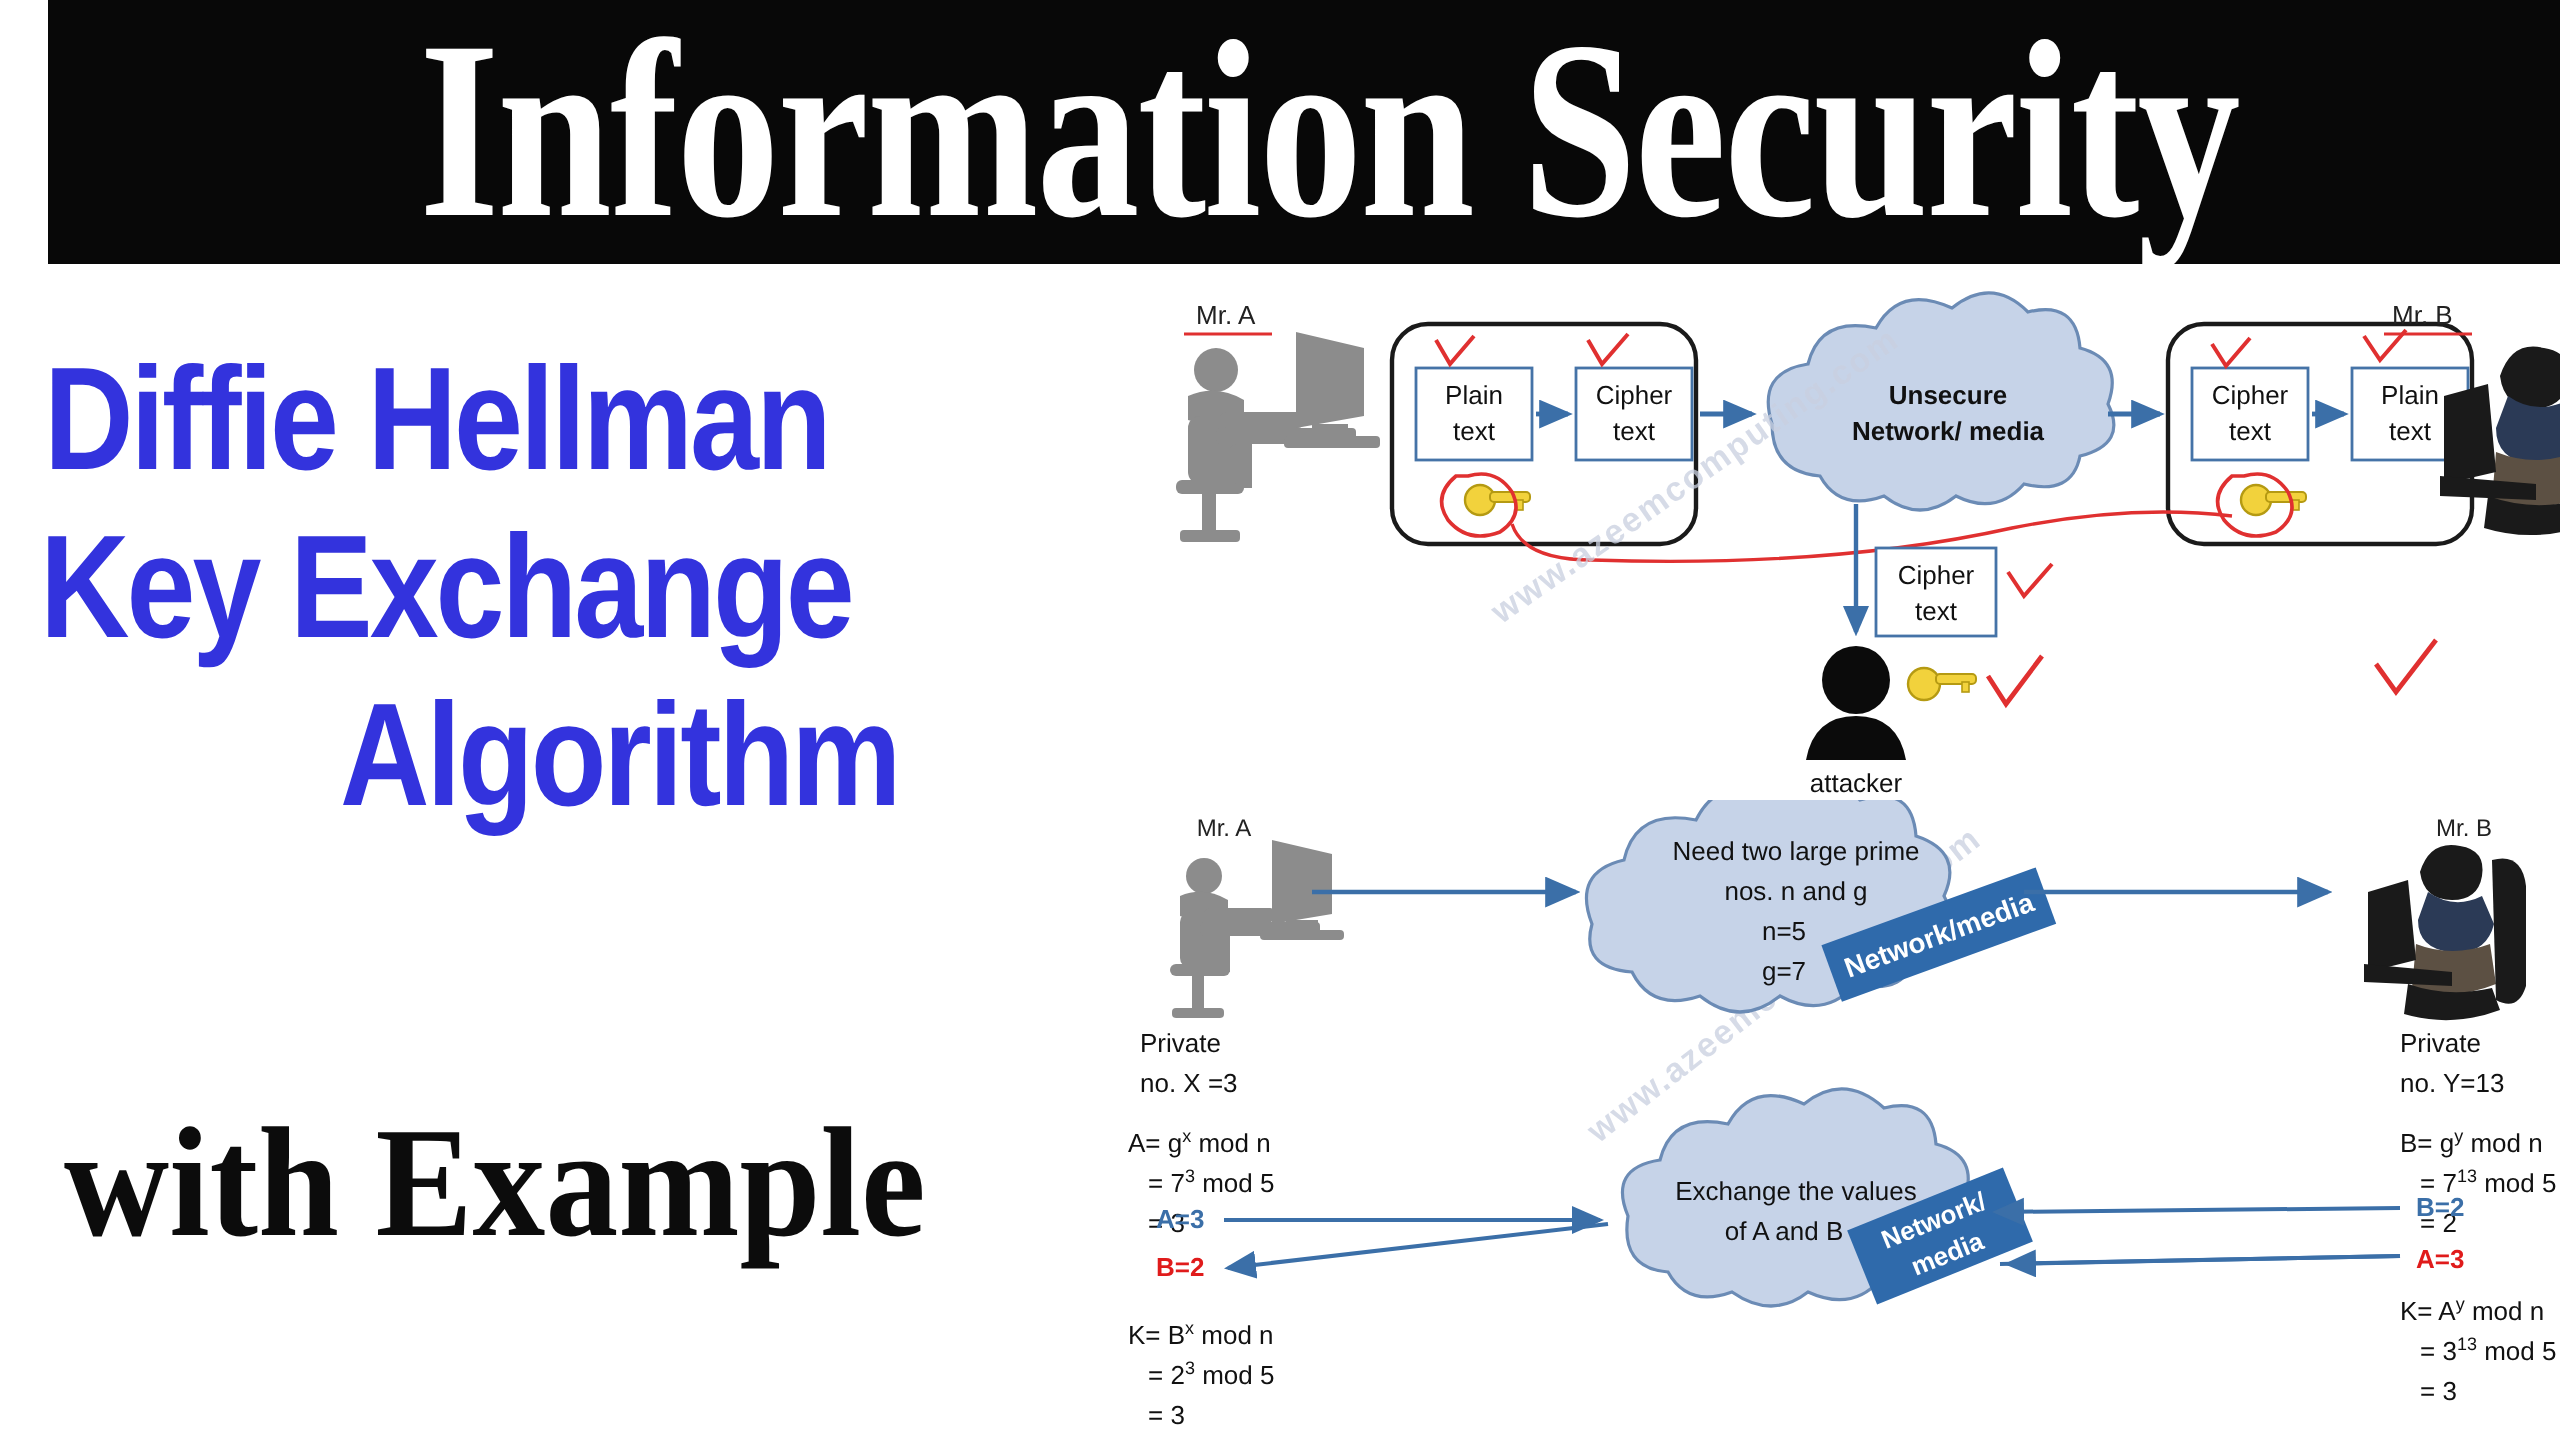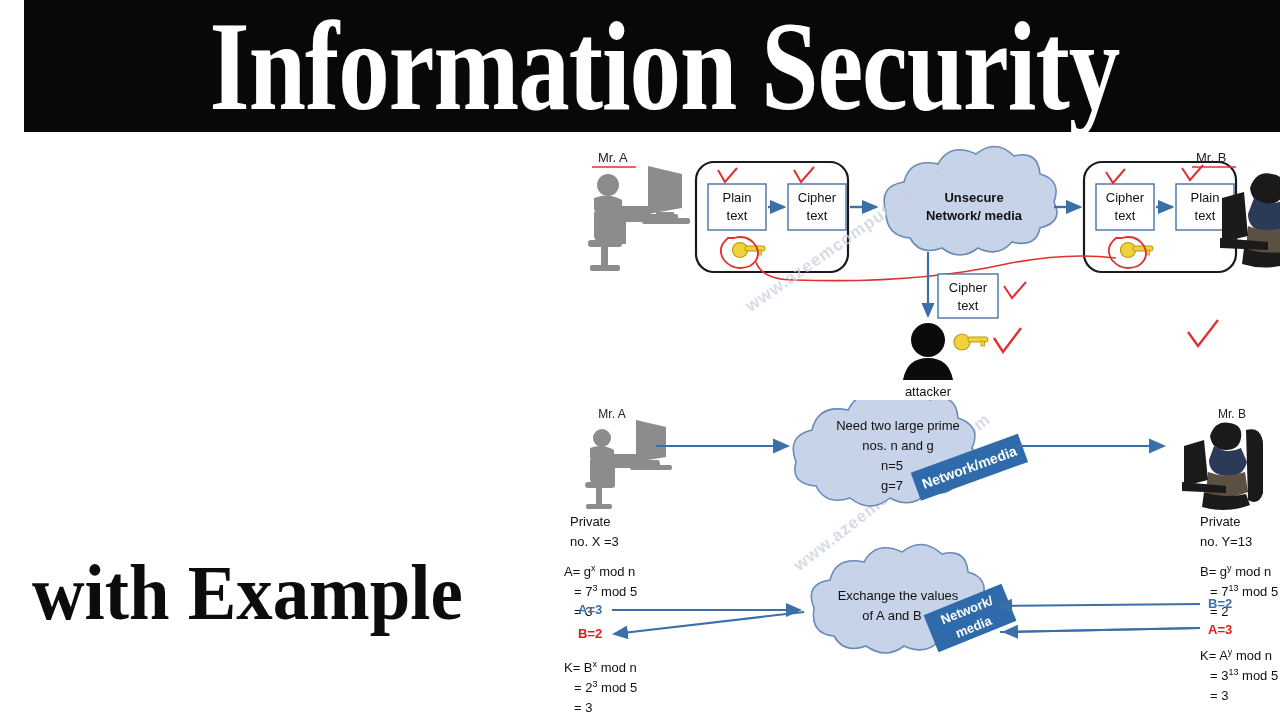--- a/index.html
+++ b/index.html
@@ -84,20 +84,25 @@
 </style>
 </head>
 <body>
 
 <div id="page">
 
   <div class="banner">
     <div class="banner-title">Information Security</div>
   </div>
 
+  <div class="headline">
+    <div class="hl-line hl-1">Diffie Hellman</div>
+    <div class="hl-line hl-2">Key Exchange</div>
+    <div class="hl-line hl-3">Algorithm</div>
+  </div>
   <div class="subhead">with Example</div>
 
   <div class="diagram dg-top">
     <svg width="720" height="260" viewBox="0 0 720 260" xmlns="http://www.w3.org/2000/svg">
       <defs>
         <marker id="abl" markerWidth="7" markerHeight="7" refX="6" refY="3" orient="auto">
           <path d="M0,0 L7,3 L0,6 z" fill="#3b6fa8"></path>
         </marker>
       </defs>
 

